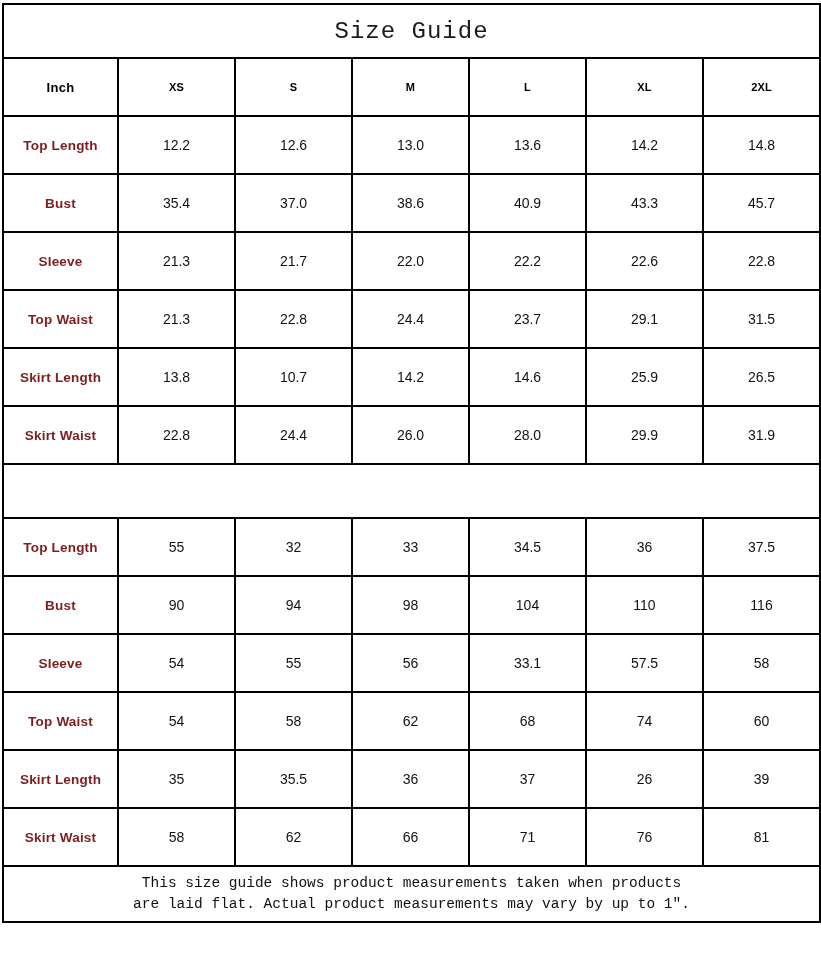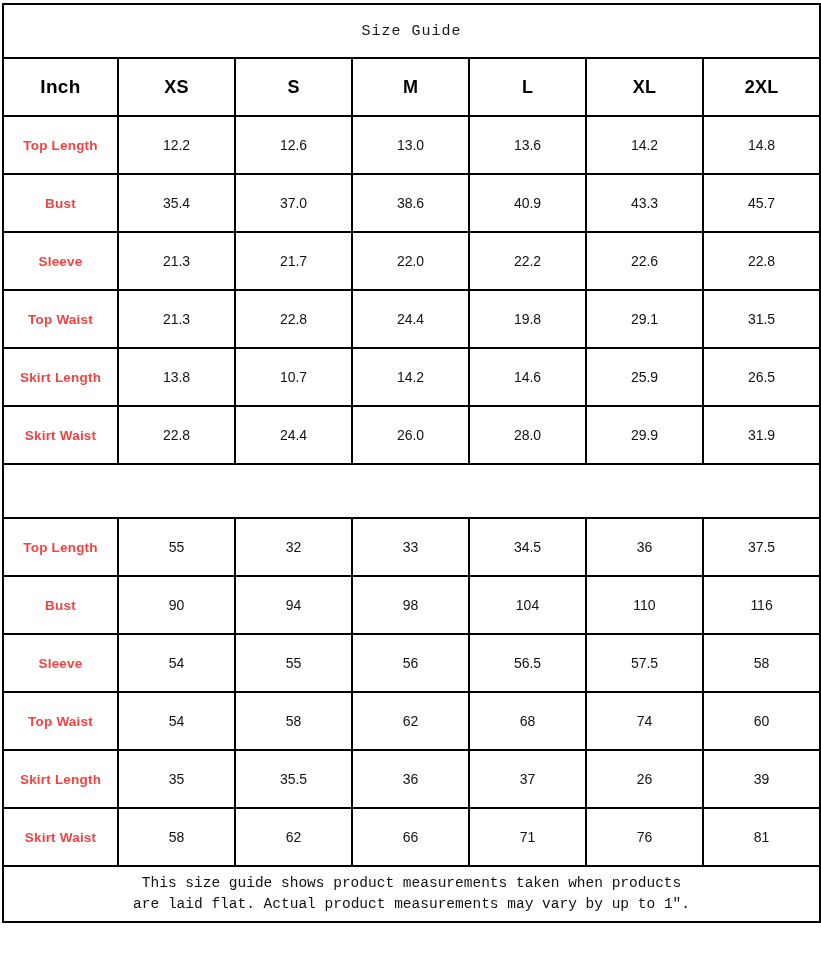--- a/index.html
+++ b/index.html
@@ -33,50 +33,50 @@
     padding: 0;
     text-align: center;
     vertical-align: middle;
     background: #ffffff;
   }
 
   
   .title-cell {
     height: 52px;
     font-family: "Liberation Mono", "DejaVu Sans Mono", monospace;
-    font-size: 15px;
+    font-size: 24px;
     font-weight: 400;
     letter-spacing: 1px;
     color: #1a1a1a;
   }
 
   
   .head-row td {
     height: 56px;
-    font-size: 18px;
+    font-size: 11px;
     font-weight: bold;
     letter-spacing: 0.2px;
   }
   .head-row td.unit-cell {
-    font-size: 19px;
+    font-size: 13px;
     letter-spacing: 0.3px;
   }
 
   
   .data-row td {
     height: 56px;
     font-size: 14px;
     font-weight: 400;
     color: #111111;
   }
   .data-row td.row-label {
     font-size: 13.5px;
     font-weight: bold;
     letter-spacing: 0.2px;
-    color: #ef4444;
+    color: #7f1d1d;
   }
 
   
   .spacer-row td {
     height: 52px;
     border-left: 2px solid #000000;
     border-right: 2px solid #000000;
     border-top: 2px solid #000000;
     border-bottom: 2px solid #000000;
   }
@@ -146,21 +146,21 @@
       <td>22.0</td>
       <td>22.2</td>
       <td>22.6</td>
       <td>22.8</td>
     </tr>
     <tr class="data-row">
       <td class="row-label">Top Waist</td>
       <td>21.3</td>
       <td>22.8</td>
       <td>24.4</td>
-      <td>19.8</td>
+      <td>23.7</td>
       <td>29.1</td>
       <td>31.5</td>
     </tr>
     <tr class="data-row">
       <td class="row-label">Skirt Length</td>
       <td>13.8</td>
       <td>10.7</td>
       <td>14.2</td>
       <td>14.6</td>
       <td>25.9</td>
@@ -197,21 +197,21 @@
       <td>98</td>
       <td>104</td>
       <td>110</td>
       <td>116</td>
     </tr>
     <tr class="data-row">
       <td class="row-label">Sleeve</td>
       <td>54</td>
       <td>55</td>
       <td>56</td>
-      <td>56.5</td>
+      <td>33.1</td>
       <td>57.5</td>
       <td>58</td>
     </tr>
     <tr class="data-row">
       <td class="row-label">Top Waist</td>
       <td>54</td>
       <td>58</td>
       <td>62</td>
       <td>68</td>
       <td>74</td>

